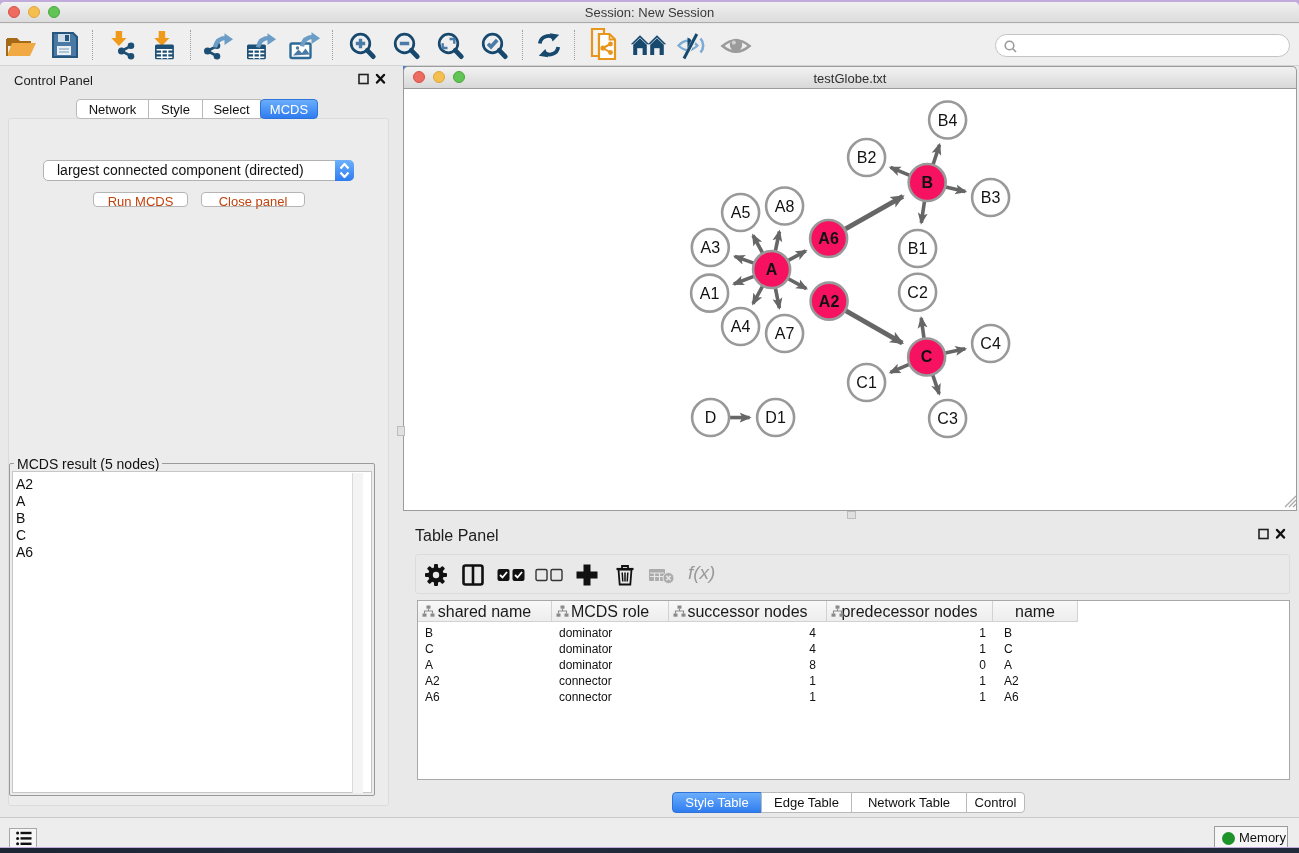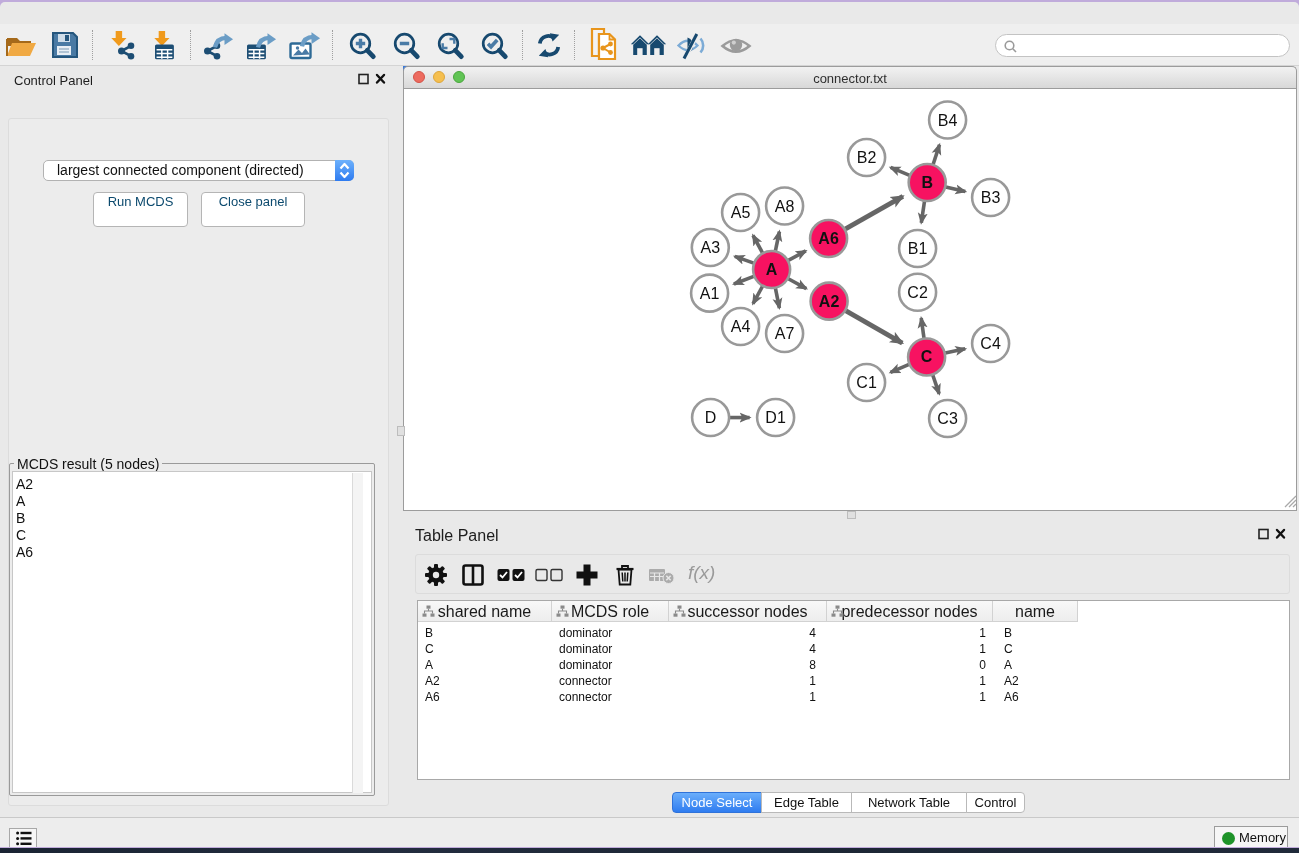--- a/index.html
+++ b/index.html
@@ -41,22 +41,22 @@
 #cbody { position:absolute; left:8px; top:52px; width:381px; height:688px;
   background:#ececec; border:1px solid #dcdcdc; border-radius:3px; }
 
 
 #optlabel { position:absolute; left:0; width:100%; top:72px; text-align:center; font-size:14px; color:#111; }
 #dropdown { position:absolute; left:43px; top:94px; width:311px; height:21px;
   background:#fff; border:1px solid #b2b2b2; border-radius:5px; font-size:14px;
   line-height:19px; padding-left:13px; color:#111; }
 #dropbtn { position:absolute; right:-1px; top:-1px; width:19px; height:21px;
   background:linear-gradient(#6db1fc,#2e7bf0); border-radius:0 5px 5px 0; }
-.btn { position:absolute; height:35px; background:#fff; border:1px solid #b5b5b5;
-  border-radius:4px; font-size:13px; text-align:center; line-height:17px; color:#0c4a6e; }
+.btn { position:absolute; height:15px; background:#fff; border:1px solid #b5b5b5;
+  border-radius:4px; font-size:13px; text-align:center; line-height:17px; color:#c2410c; }
 
 
 #fieldset { position:absolute; left:9px; top:397px; width:366px; height:333px;
   border:1px solid #9a9a9a; border-radius:2px; }
 #fieldset .legend { position:absolute; left:4px; top:-8px; background:#ececec;
   padding:0 3px; font-size:14px; color:#111; }
 #mlist { position:absolute; left:2px; top:7px; width:360px; height:322px; background:#fff;
   border:1px solid #c7c7c7; font-size:14px; color:#111; }
 #mlist .sbar { position:absolute; right:8px; top:1px; width:11px; height:320px;
   background:#f4f4f4; border-left:1px solid #dadada; }
@@ -99,20 +99,26 @@
   background:#1e9329; }
 #listbtn { position:absolute; left:9px; top:10px; width:28px; height:20px; background:#f6f6f6;
   border:1px solid #a8a8a8; }
 
 #bottomstrip { position:absolute; left:0; top:848px; width:1299px; height:5px;
   background:linear-gradient(90deg,#1a2433,#232d3f 30%,#1c2634 60%,#202a3a); }
 </style>
 </head>
 <body>
 <div id="win">
+  <div id="titlebar">
+    <div class="tl" id="tl-r"></div>
+      <div class="tl" id="tl-y"></div>
+      <div class="tl" id="tl-g"></div>
+    <div class="title">Session: New Session</div>
+  </div>
   <div id="toolbar">
     <div class="sep" style="left:92px"></div>
       <div class="sep" style="left:190px"></div>
       <div class="sep" style="left:332px"></div>
       <div class="sep" style="left:522px"></div>
       <div class="sep" style="left:574px"></div>
       <svg class="abs" style="left:4px;top:6px" width="33" height="32" viewBox="0 0 33 32">
         <path d="M3 8 h10 l3 3 h11 v5 H3 z" fill="#a5691a"></path>
         <path d="M3 26 L8 13 h24 l-6 13 z" fill="#f0a943"></path>
         <path d="M3 26 V9" stroke="#a5691a" stroke-width="2" fill="none"></path>
@@ -244,20 +250,26 @@
       </div>
   </div>
 
   <div id="cpanel">
     <div class="hdr">Control Panel</div>
     <svg class="abs" style="left:358px;top:7px" width="28" height="12" viewBox="0 0 28 12">
         <rect x="1" y="1.5" width="9" height="9" fill="none" stroke="#222" stroke-width="1.6"></rect>
         <path d="M19 2 L26 9.5 M26 2 L19 9.5" stroke="#111" stroke-width="2.4" stroke-linecap="round"></path>
       </svg>
     <div id="cbody"></div>
+    <div class="tabs">
+      <div class="tab first" style="width:73px;">Network</div>
+        <div class="tab" style="width:55px;">Style</div>
+        <div class="tab" style="width:59px;">Select</div>
+        <div class="tab sel" style="width:58px;">MCDS</div>
+    </div>
     <div id="dropdown">largest connected component (directed)<div id="dropbtn">
           <svg style="position:absolute;left:3px;top:2px" width="13" height="17" viewBox="0 0 13 17">
             <path d="M2.5 6.5 L6.5 2 L10.5 6.5" fill="none" stroke="#fff" stroke-width="2.2" stroke-linejoin="round"></path>
             <path d="M2.5 10.5 L6.5 15 L10.5 10.5" fill="none" stroke="#fff" stroke-width="2.2" stroke-linejoin="round"></path>
           </svg>
         </div></div>
     <div class="btn" style="left:93px; top:126px; width:95px;">Run MCDS</div>
     <div class="btn" style="left:201px; top:126px; width:104px;">Close panel</div>
     <div id="fieldset">
       <div class="legend">MCDS result (5 nodes)</div>
@@ -275,21 +287,21 @@
   </div>
 
   <div id="netwin">
     <svg class="abs" style="left:0px;top:0px" width="12" height="10" viewBox="0 0 12 10">
         <path d="M0 0 H12 L0 10 z" fill="#3b7ad9"></path>
       </svg>
       <div id="nettitle">
       <div class="tl" id="nt-r" style="left:9px; top:4px; background:#ed6b5f; border:1px solid #d35349;"></div>
       <div class="tl" id="nt-y" style="left:29px; top:4px; background:#f5bf4f; border:1px solid #dda63c;"></div>
       <div class="tl" id="nt-g" style="left:49px; top:4px; background:#61c455; border:1px solid #4aa73e;"></div>
-      <div class="title">connector.txt</div>
+      <div class="title">testGlobe.txt</div>
     </div>
     <div id="netcanvas"><svg width="894" height="423" viewBox="0 0 894 423">
 <defs>
 <marker id="arr" markerUnits="userSpaceOnUse" markerWidth="15" markerHeight="12" refX="10" refY="5.5" orient="auto">
               <path d="M0,0.5 L12,5.5 L0,10.5 L2.8,5.5 z" fill="#666"></path>
             </marker>
 <marker id="arrb" markerUnits="userSpaceOnUse" markerWidth="18" markerHeight="14" refX="12" refY="6.5" orient="auto">
               <path d="M0,0.5 L14,6.5 L0,12.5 L3.2,6.5 z" fill="#666"></path>
             </marker>
 </defs>
@@ -461,21 +473,21 @@
         <div class="trow" style="left:251px;top:72px;width:147px;text-align:right;">1</div>
         <div class="trow" style="left:409px;top:72px;width:159px;text-align:right;">1</div>
         <div class="trow" style="left:586px;top:72px;">A2</div>
         <div class="trow" style="left:7px;top:88px;">A6</div>
         <div class="trow" style="left:141px;top:88px;">connector</div>
         <div class="trow" style="left:251px;top:88px;width:147px;text-align:right;">1</div>
         <div class="trow" style="left:409px;top:88px;width:159px;text-align:right;">1</div>
         <div class="trow" style="left:586px;top:88px;">A6</div>
     </div>
     <div id="btabs">
-      <div class="btab sel" style="width:90px;background:linear-gradient(#6aaefb,#2f7cf0); color:#fff; border-color:#2f72d9; border-radius:4px 0 0 4px;">Node Select</div>
+      <div class="btab sel" style="width:90px;background:linear-gradient(#6aaefb,#2f7cf0); color:#fff; border-color:#2f72d9; border-radius:4px 0 0 4px;">Style Table</div>
       <div class="btab" style="width:91px;">Edge Table</div>
       <div class="btab" style="width:116px;">Network Table</div>
       <div class="btab" style="width:59px;border-radius:0 4px 4px 0;">Control</div>
     </div>
   </div>
 
   <div id="statusbar">
     <div id="listbtn">
         <svg class="abs" style="left:6px;top:2px" width="16" height="15" viewBox="0 0 16 15" fill="#111">
           <circle cx="1.6" cy="2" r="1.5"></circle>

